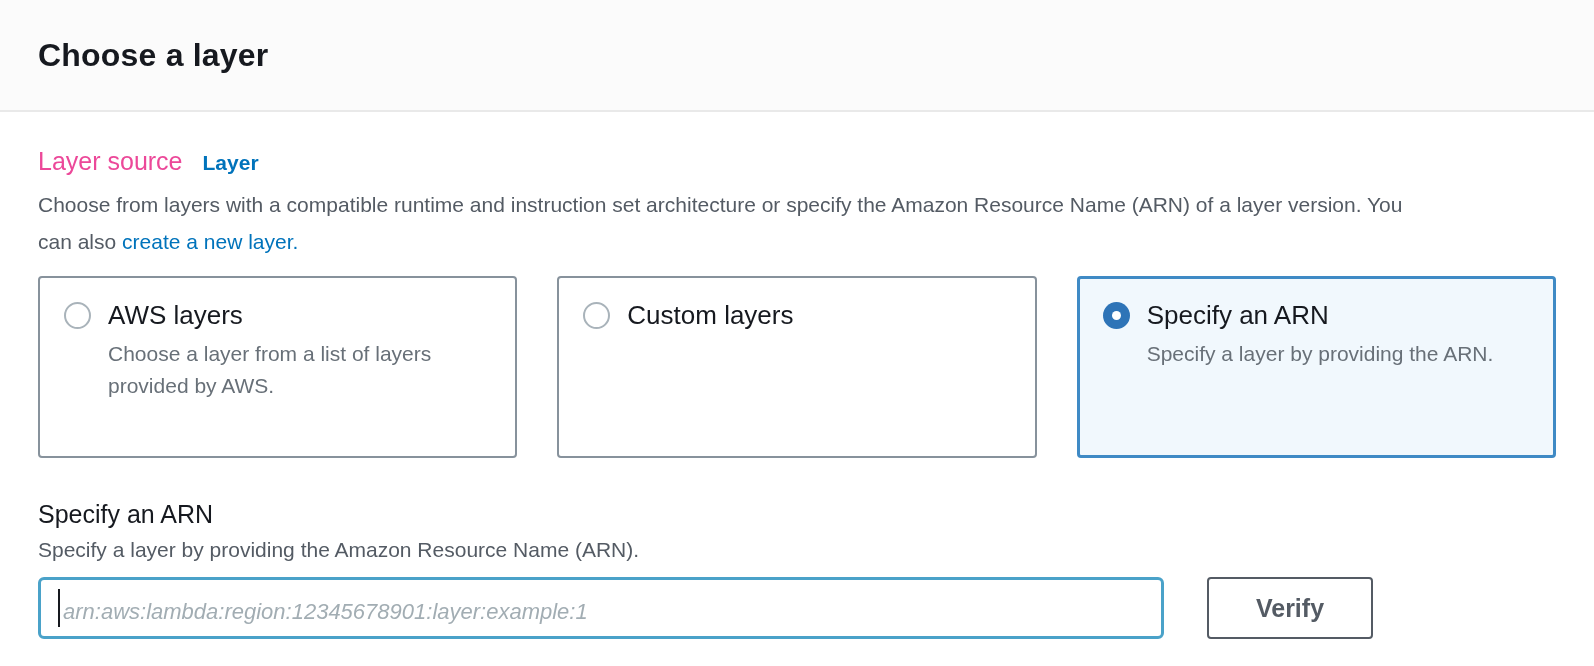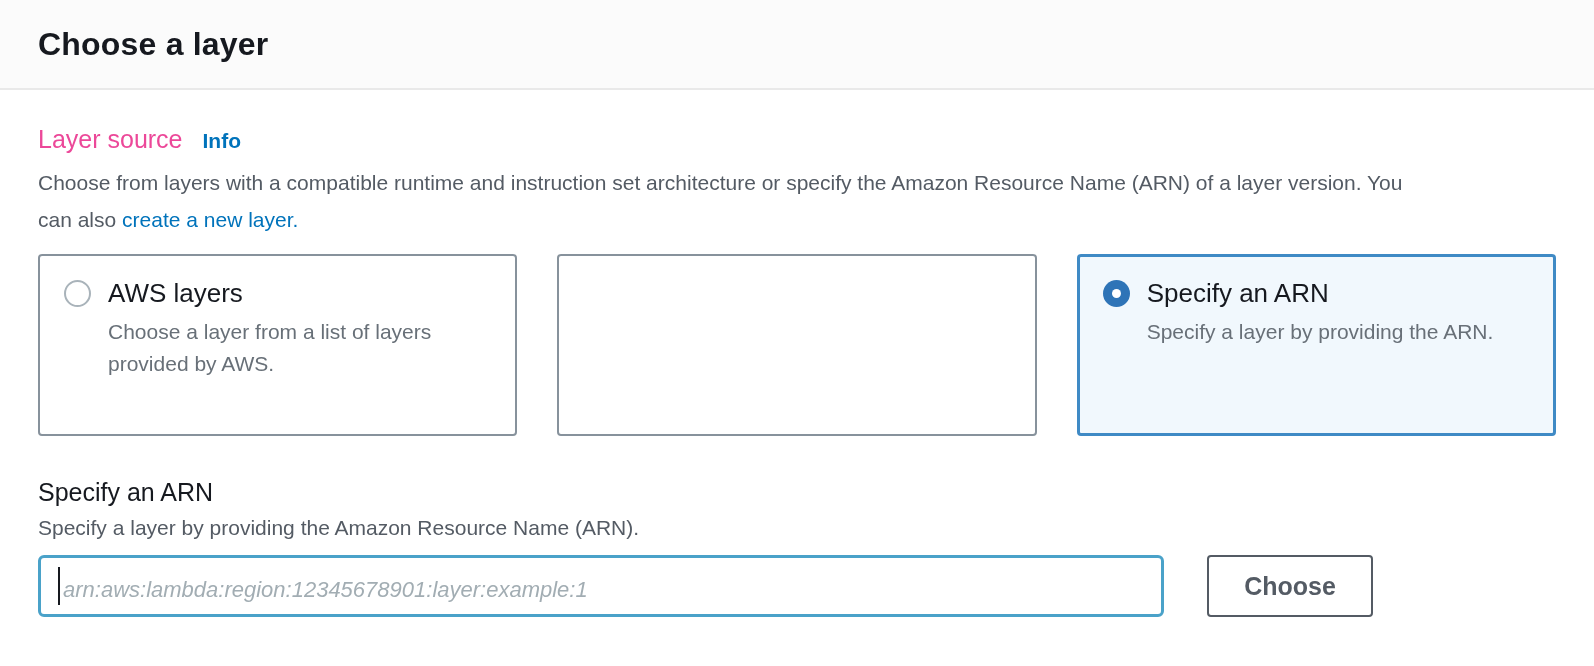--- a/index.html
+++ b/index.html
@@ -4,21 +4,21 @@
 <style>
   * { box-sizing: border-box; }
   html, body {
     margin: 0; padding: 0;
     width: 1594px; height: 666px;
     background: #ffffff;
     font-family: "Liberation Sans", sans-serif;
     overflow: hidden;
   }
   .panel-header {
-    height: 90px;
+    height: 112px;
     background: #fbfbfb;
     border-bottom: 2px solid #e9e9e9;
     display: flex;
     align-items: center;
     padding: 0 38px;
   }
   .page-title {
     margin: 0;
     font-size: 32px;
     font-weight: 700;
@@ -127,36 +127,40 @@
 <body>
 
 <div class="panel-header">
   <h1 class="page-title">Choose a layer</h1>
 </div>
 
 <div class="content">
 
   <div class="field-label-row">
     <span class="field-label">Layer source</span>
-    <a class="info-link">Info</a>
+    <a class="info-link">Layer</a>
   </div>
 
   <p class="field-desc"><span>Choose from layers with a compatible runtime and instruction set architecture or specify the Amazon Resource Name (ARN) of a layer version. You can also </span><a class="inline-link">create a new layer.</a></p>
 
   <div class="cards">
 
     <div class="card">
       <div class="card-head">
         <span class="radio"></span>
         <span class="card-title">AWS layers</span>
       </div>
       <div class="card-desc">Choose a layer from a list of layers provided by AWS.</div>
     </div>
 
     <div class="card">
+      <div class="card-head">
+        <span class="radio"></span>
+        <span class="card-title">Custom layers</span>
+      </div>
     </div>
 
     <div class="card selected">
       <div class="card-head">
         <span class="radio checked"></span>
         <span class="card-title">Specify an ARN</span>
       </div>
       <div class="card-desc">Specify a layer by providing the ARN.</div>
     </div>
 
@@ -164,17 +168,17 @@
 
   <div class="arn-section">
     <div class="section-title">Specify an ARN</div>
     <p class="section-desc">Specify a layer by providing the Amazon Resource Name (ARN).</p>
 
     <div class="input-row">
       <div class="input-wrap">
         <span class="caret"></span>
         <input class="arn-input" type="text" value="" placeholder="arn:aws:lambda:region:12345678901:layer:example:1" style="">
       </div>
-      <button class="verify-btn">Choose</button>
+      <button class="verify-btn">Verify</button>
     </div>
   </div>
 
 </div>
 
 </body></html>

